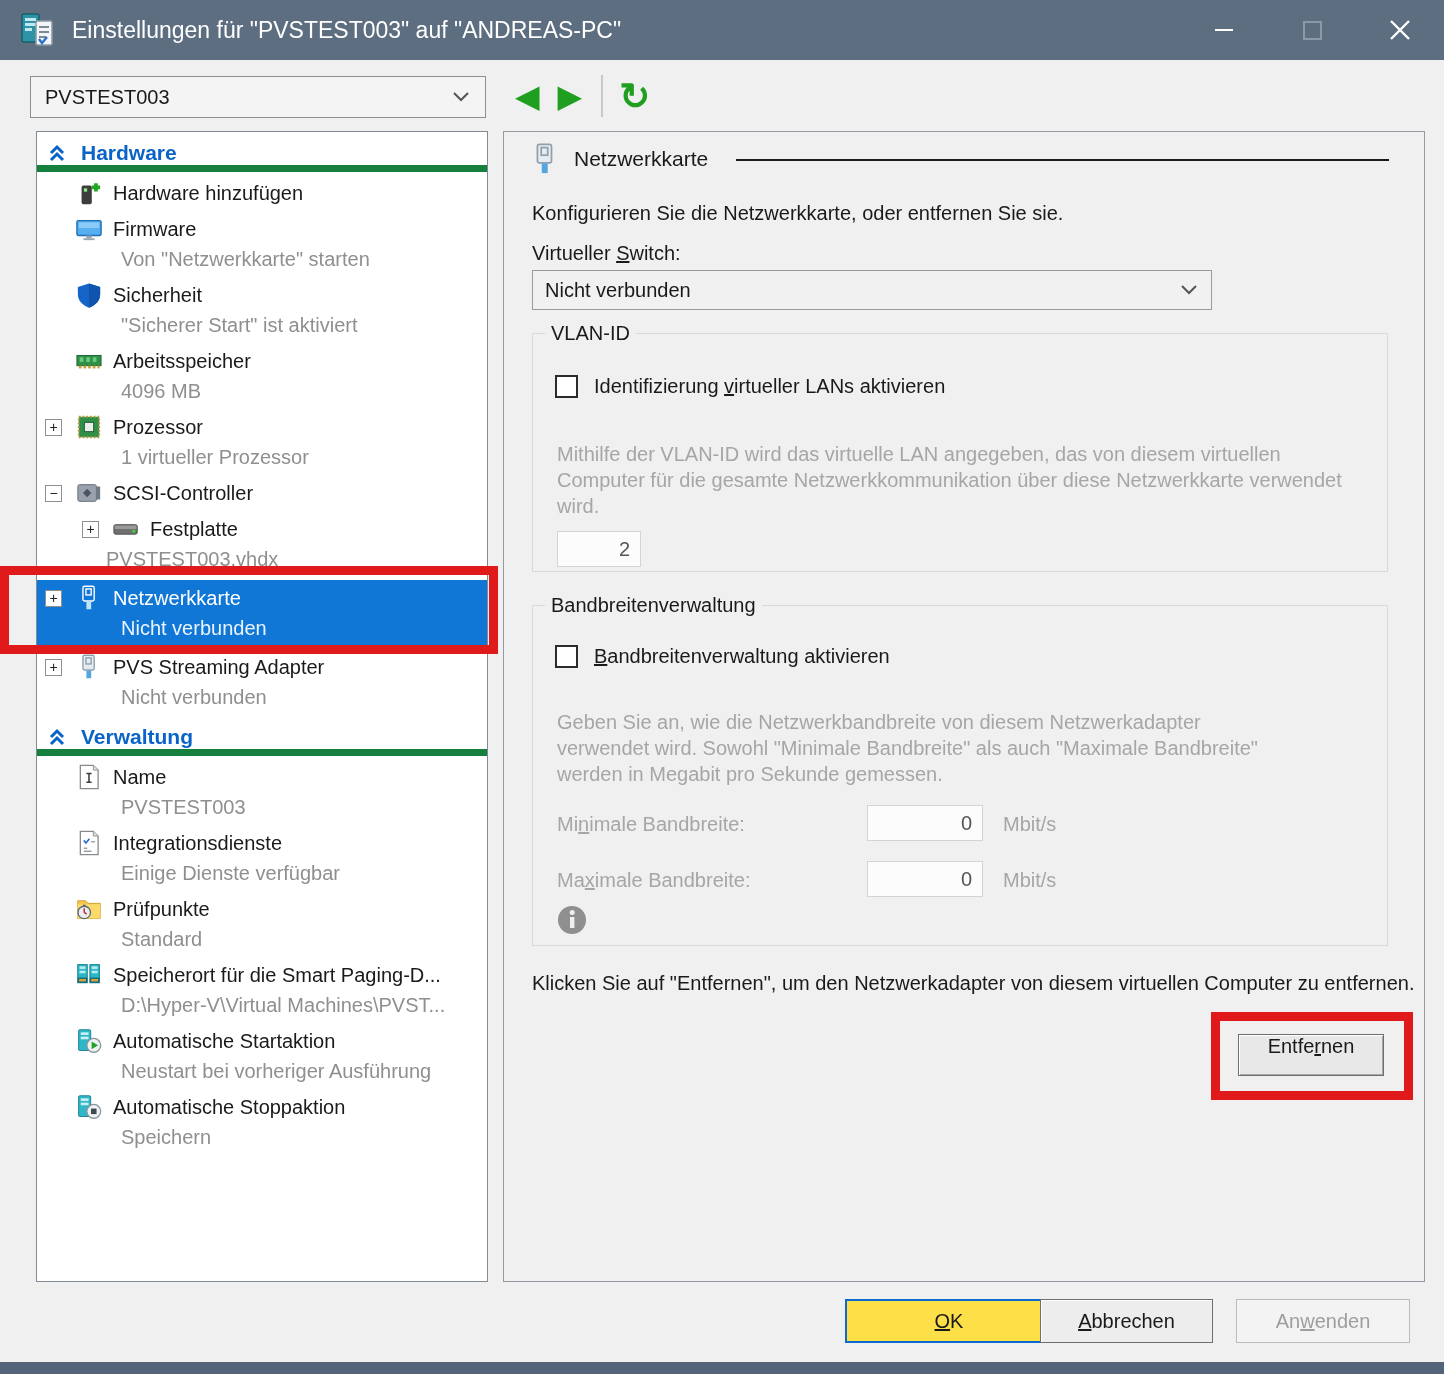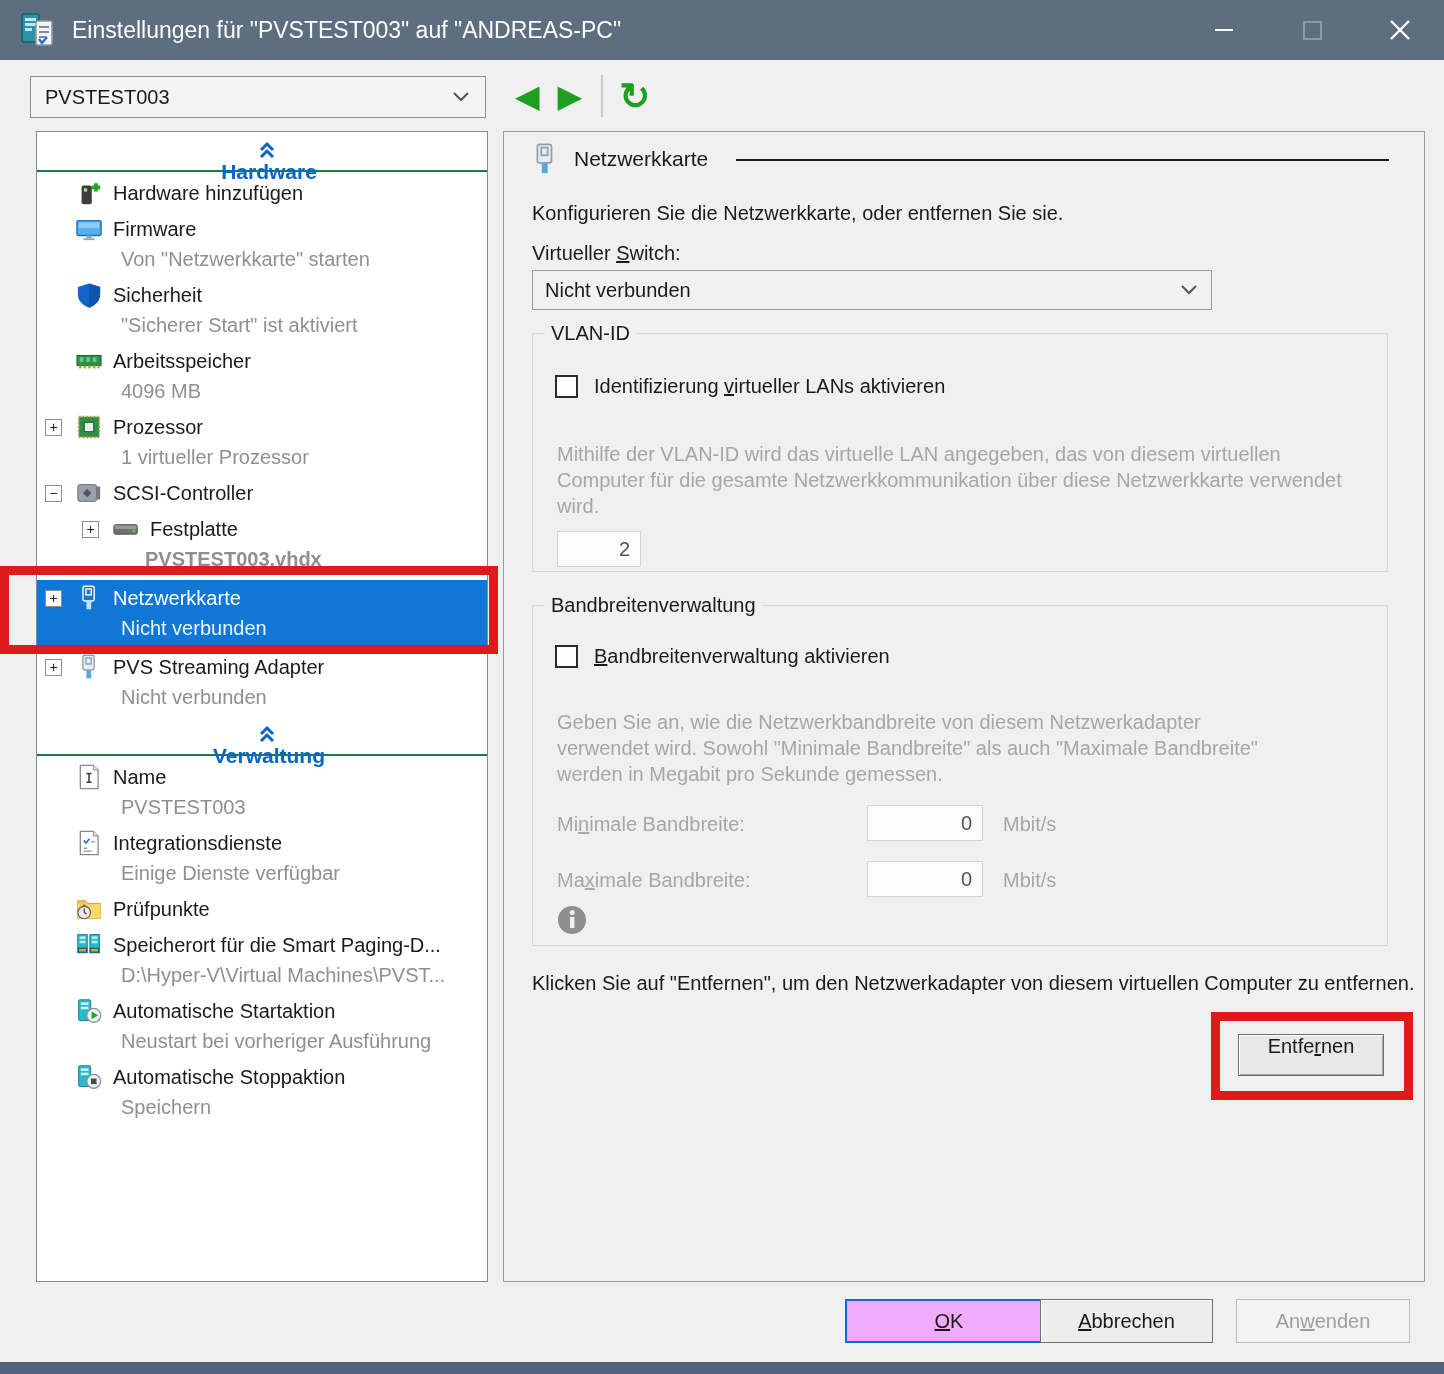--- a/index.html
+++ b/index.html
@@ -30,35 +30,35 @@
   .chev-down svg { width:20px; height:12px; display:block; }
   .vm-select .chev-down { margin-left:auto; }
   .nav-tools { position:absolute; left:506px; top:72px; height:48px; display:flex; align-items:center; }
   .nav-arrow { font-size:32px; color:#1f9e1f; line-height:1; padding:0 9px; }
   .nav-sep { width:2px; height:42px; background:#c9c9c9; margin:0 10px; }
   .nav-refresh { font-size:37px; font-weight:bold; color:#1f9e1f; line-height:1; padding:0 6px; }
 
   
   .sidebar { position:absolute; left:36px; top:131px; width:452px; height:1151px;
     background:#fff; border:1px solid #828a94; overflow:hidden; padding-top:4px; }
-  .side-header { height:32px; display:flex; align-items:center; border-bottom:2px solid #15803d; margin-top:4px;flex-direction:column; }
+  .side-header { height:32px; display:flex; align-items:center; border-bottom:7px solid #15803d; margin-top:4px; }
   .side-collapse { width:20px; height:20px; margin-left:10px; flex:none; }
   .side-collapse svg { width:100%; height:100%; }
   .side-header-label { margin-left:14px; color:#0a64c8; font-weight:bold; font-size:21px; }
   .side-header.mt { margin-top:12px; }
   .side-item { display:flex; align-items:center; height:30px; margin-top:6px; }
   .slot-exp { width:17px; height:17px; margin-left:8px; flex:none; }
   .expander { width:17px; height:17px; margin-left:8px; border:1px solid #8f8f8f; background:#fff;
     color:#222; font-size:14px; line-height:14px; text-align:center; flex:none; }
   .side-icon { width:28px; height:28px; margin-left:13px; flex:none; display:flex; align-items:center; justify-content:center; }
   .side-icon svg { width:26px; height:26px; }
   .side-label { margin-left:10px; white-space:nowrap; }
   .side-sub { height:30px; line-height:30px; padding-left:84px; color:#8f8f8f; white-space:nowrap; }
   .side-item.indent { padding-left:37px; }
-  .side-sub.indent { padding-left:108px;font-weight:bold; }
+  .side-sub.indent { padding-left:69px; }
   .selected-block { background:#1177d7; margin-top:6px; padding:3px 0; }
   .selected-block .side-item { margin-top:0; color:#fff; }
   .selected-block .side-sub { color:#eaf4fd; }
 
   
   .content { position:absolute; left:503px; top:131px; width:922px; height:1151px;
     border:1px solid #939aa2; background:#f0f0f0; }
   .panel-header { position:absolute; left:28px; top:8px; display:flex; align-items:center; }
   .panel-header .hicon { width:26px; height:38px; }
   .panel-header .hicon svg { width:100%; height:100%; }
@@ -97,21 +97,21 @@
 
   .remove-hint { position:absolute; left:28px; top:838px; width:912px; line-height:27px; }
   .remove-btn { position:absolute; left:734px; top:902px; width:146px; height:42px;
     background:#e8e8e8; border:1px solid #6e6e6e;
     box-shadow: inset 1px 1px 0 #ffffff, inset -1px -1px 0 #a8a8a8;
     display:flex; align-items:flex-start; justify-content:center; font-size:20px; }
 
   
   .btn { position:absolute; display:flex; align-items:center; justify-content:center;
     font-size:20px; height:44px; top:1299px; }
-  .btn-ok { left:845px; width:208px; background:#f0abfc; border:2px solid #0b6bd3; }
+  .btn-ok { left:845px; width:208px; background:#fde047; border:2px solid #0b6bd3; }
   .btn-cancel { left:1040px; width:173px; background:#ededed; border:1px solid #6e6e6e;
     box-shadow: inset 1px 1px 0 #ffffff; }
   .btn-apply { left:1236px; width:174px; background:#f3f3f3; border:1px solid #bcbcbc; color:#9e9e9e; }
 
   .bottom-edge { position:absolute; left:0; top:1362px; width:1444px; height:12px; background:#536379; }
 
   
   .annotation { position:absolute; border:9px solid #e01a1a; z-index:50; pointer-events:none; }
   .ann-adapter { left:0; top:566px; width:498px; height:88px; }
   .ann-remove { left:1211px; top:1012px; width:202px; height:88px; }
@@ -325,20 +325,21 @@
         <svg viewBox="0 0 30 28">
           <path d="M2 4.5 h9 l3 3 h14 v17.5 H2 Z" fill="#f4c64d" stroke="#c79a2a"></path>
           <rect x="2" y="8.5" width="26" height="16.5" fill="#fbd96a"></rect>
           <circle cx="9.5" cy="18" r="7.2" fill="#e9eef2" stroke="#5f6a75" stroke-width="1.5"></circle>
           <path d="M9.5 18 L9.5 13.2 M9.5 18 L12.3 20" stroke="#c0392b" stroke-width="1.8"></path>
           <rect x="8" y="9" width="3" height="2.3" fill="#5f6a75"></rect>
         </svg>
       </span>
       <span class="side-label">Prüfpunkte</span>
     </div>
+    <div class="side-sub">Standard</div>
     <div class="side-item">
       <span class="slot-exp"></span>
       <span class="side-icon">
         <svg viewBox="0 0 30 28">
           <rect x="2" y="2" width="11" height="21" fill="#29b6c8" stroke="#117a88"></rect>
           <rect x="4" y="4" width="7" height="3" fill="#b9ecf2"></rect>
           <rect x="4" y="9" width="7" height="3" fill="#b9ecf2"></rect>
           <rect x="2" y="17" width="11" height="6" fill="#0e6674"></rect>
           <rect x="3.5" y="18.5" width="8" height="3" fill="#d4a43c"></rect>
           <rect x="16" y="2" width="11" height="21" fill="#29b6c8" stroke="#117a88"></rect>

